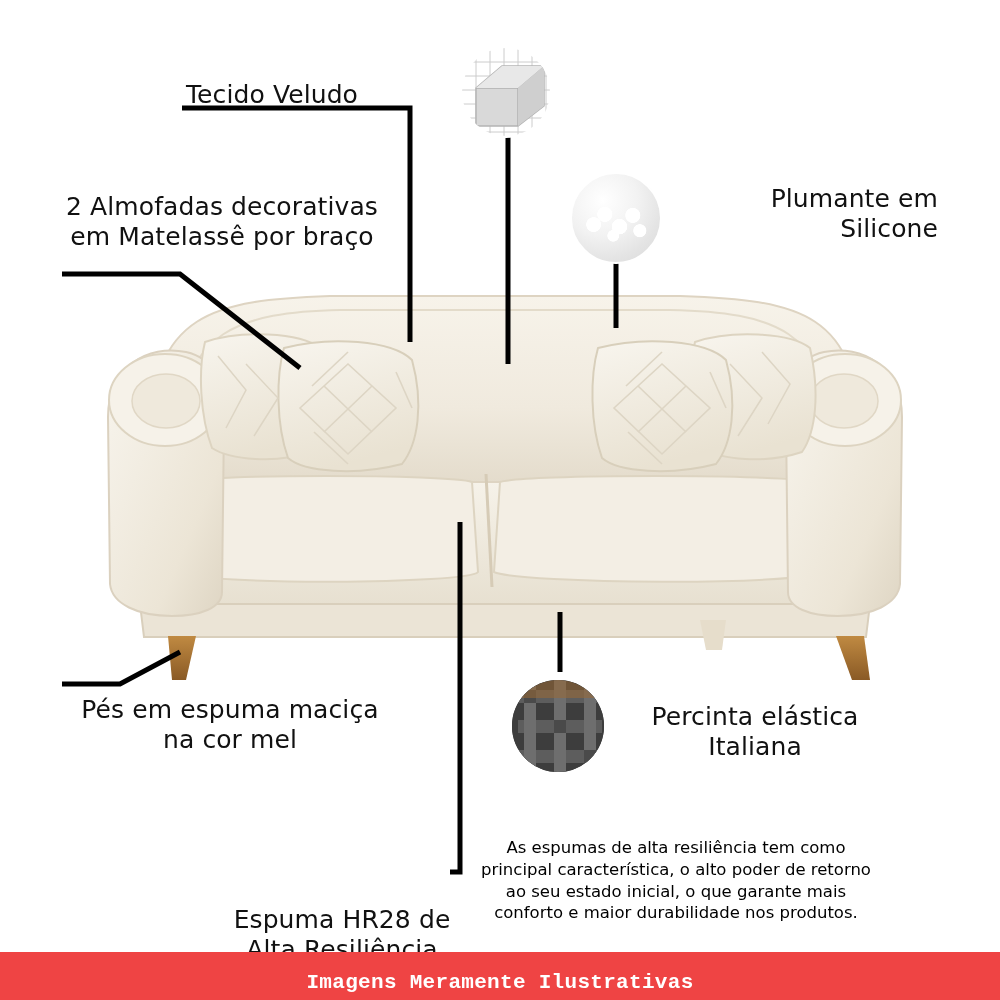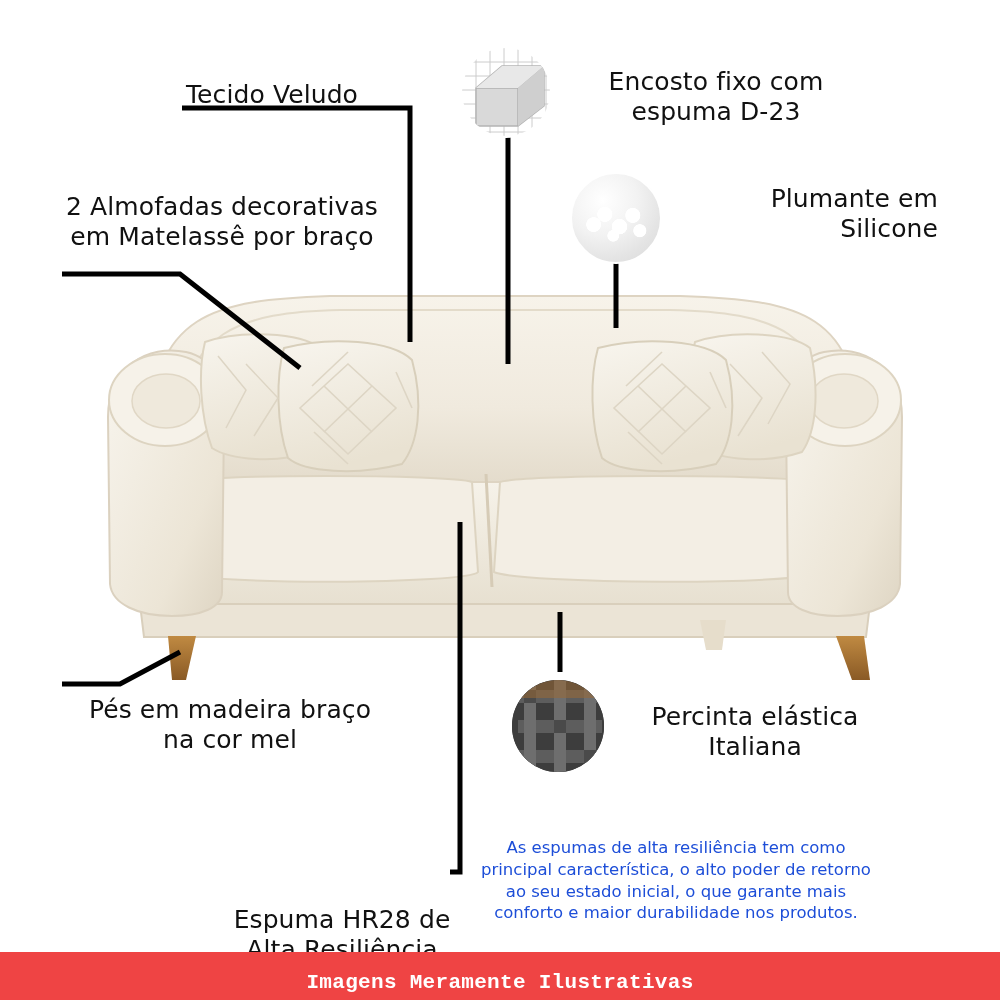--- a/index.html
+++ b/index.html
@@ -27,21 +27,21 @@
     position: absolute;
     color: #111111;
     font-size: 25px;
     line-height: 1.18;
     letter-spacing: 0.1px;
     white-space: pre-line;
     font-family: "DejaVu Sans", sans-serif;
   }
   .note-text {
     position: absolute;
-    color: #1d4ed8;
+    color: #000000;
     font-size: 16.5px;
     line-height: 1.32;
     text-align: center;
     white-space: pre-line;
     font-family: "DejaVu Sans", sans-serif;
   }
   .bubble {
     position: absolute;
     border-radius: 50%;
     overflow: hidden;
@@ -221,30 +221,28 @@
         <rect x="12" y="10" width="12" height="13"></rect>
         <rect x="42" y="40" width="12" height="13"></rect>
         <rect x="72" y="70" width="12" height="13"></rect>
       </g>
       <rect x="0" y="0" width="96" height="18" fill="#9a6a35" opacity="0.55"></rect>
     </svg>
   </div>
 
   <div class="callout-label" style="left:186px; top:68px;">Tecido Veludo</div>
 
-  <div class="callout-label" style="left:566px; top:55px; text-align:center; width:300px;">Encosto fixo com
-espuma D-23</div>
 
   <div class="callout-label" style="left:52px; top:180px; text-align:center; width:340px;">2 Almofadas decorativas
 em Matelassê por braço</div>
 
   <div class="callout-label" style="left:688px; top:172px; text-align:right; width:250px;">Plumante em
 Silicone</div>
 
-  <div class="callout-label" style="left:60px; top:683px; text-align:center; width:340px;">Pés em madeira braço
+  <div class="callout-label" style="left:60px; top:683px; text-align:center; width:340px;">Pés em espuma maciça
 na cor mel</div>
 
   <div class="callout-label" style="left:620px; top:690px; text-align:center; width:270px;">Percinta elástica
 Italiana</div>
 
   <div class="callout-label" style="left:222px; top:893px; text-align:center; width:240px;">Espuma HR28 de
 Alta Resiliência</div>
 
   <div class="note-text" style="left:466px; top:825px; width:420px;">As espumas de alta resiliência tem como
 principal característica, o alto poder de retorno

